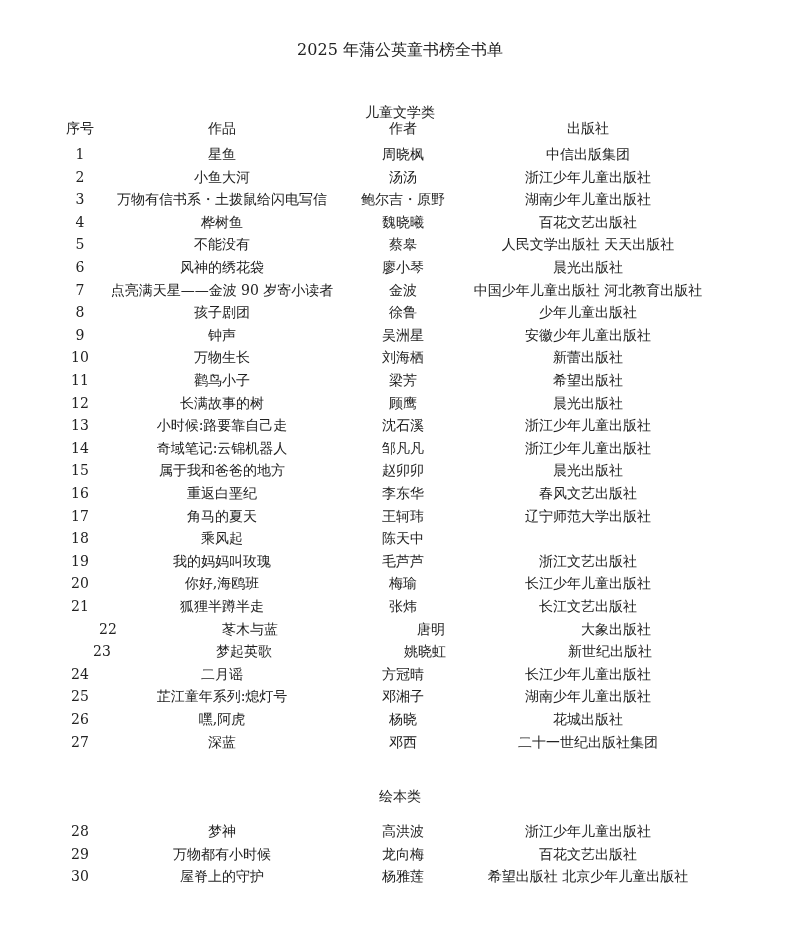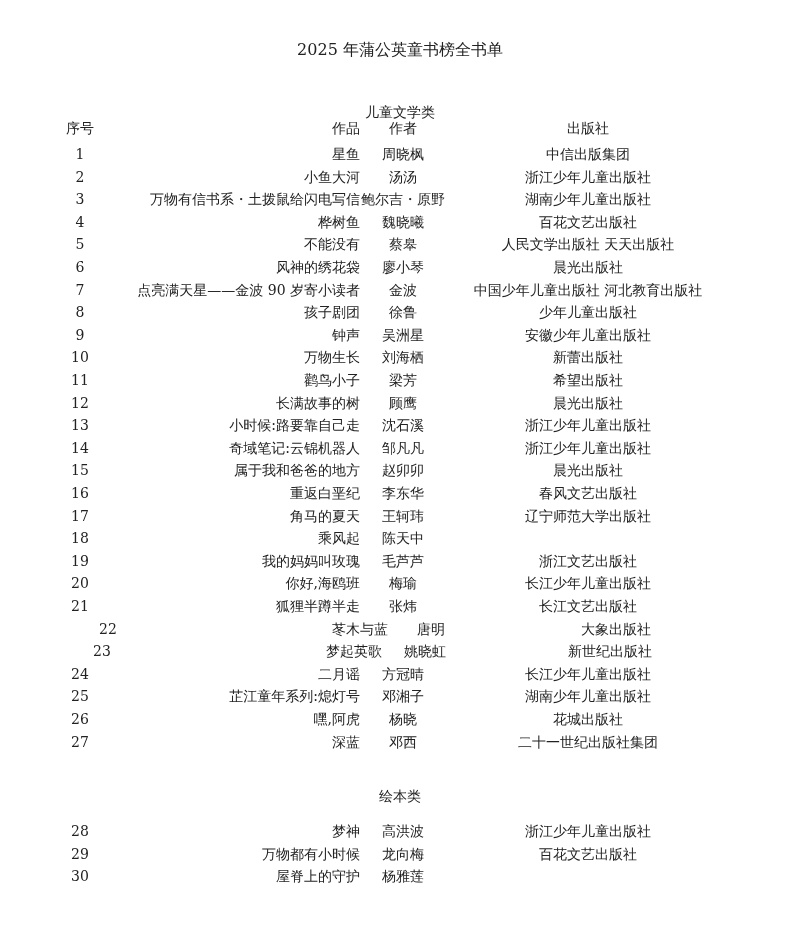--- a/index.html
+++ b/index.html
@@ -15,21 +15,21 @@
   .section-title {
     position:absolute; left:0; width:800px;
     text-align:center; font-size:14px;
   }
   .row {
     position:absolute; left:0; width:718px; height:22px;
     font-size:14px; line-height:22px;
   }
   .cell { position:absolute; top:0; text-align:center; white-space:nowrap; }
   .c-no  { left:50px;  width:60px; }
-  .c-work{ left:100px;  width:260px;text-align:right; }
+  .c-work{ left:92px;  width:260px; }
   .c-auth{ left:343px; width:120px; }
   .c-pub { left:448px; width:280px; }
 </style>
 </head>
 <body>
 
 <div>
   <div class="title">2025 年蒲公英童书榜全书单</div>
 
   <div class="section-title" style="top:78px;margin-top:26px;">儿童文学类</div>
@@ -217,15 +217,16 @@
       <div class="row" style="top: 842.6px;">
         <span class="cell c-no">29</span>
         <span class="cell c-work">万物都有小时候</span>
         <span class="cell c-auth">龙向梅</span>
         <span class="cell c-pub">百花文艺出版社</span>
       </div>
       <div class="row" style="top: 865.2px; padding-left: 28px;">
         <span class="cell c-no">30</span>
         <span class="cell c-work">屋脊上的守护</span>
         <span class="cell c-auth">杨雅莲</span>
+        <span class="cell c-pub">希望出版社 北京少年儿童出版社</span>
       </div>
     </div>
 </div>
 
 </body></html>

